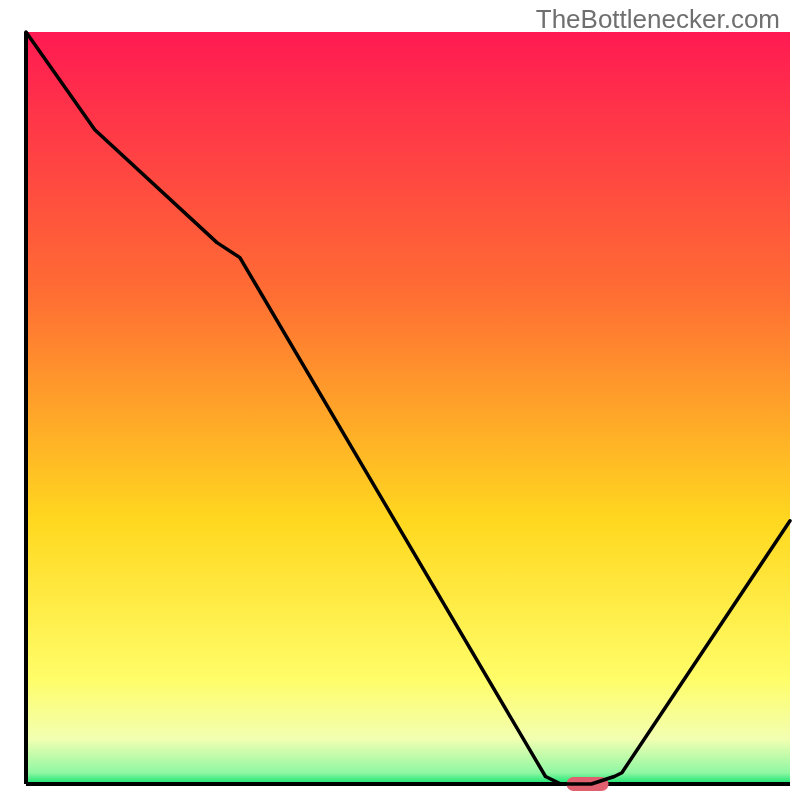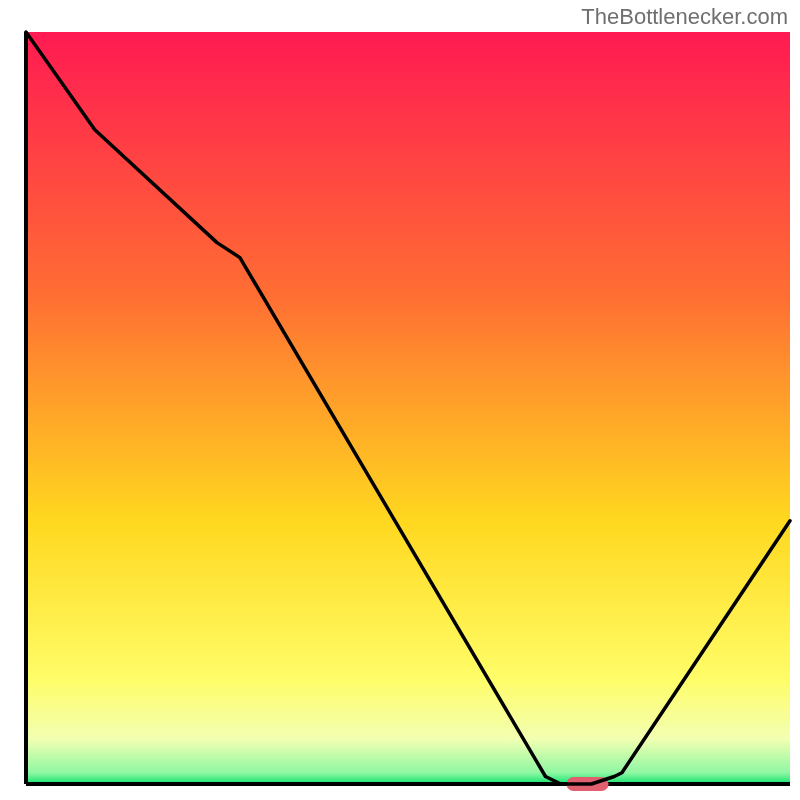--- a/index.html
+++ b/index.html
@@ -11,22 +11,22 @@
     font-family: Arial, sans-serif;
   }
   .canvas {
     position: relative;
     width: 800px;
     height: 800px;
   }
   .watermark {
     position: absolute;
     top: 4px;
-    right: 12px;
-    font-size: 22px;
+    right: 20px;
+    font-size: 26px;
     font-weight: 500;
     color: #6f6f6f;
     z-index: 5;
   }
   svg { display: block; }
 </style>
 </head>
 <body>
 
 <div class="canvas">

